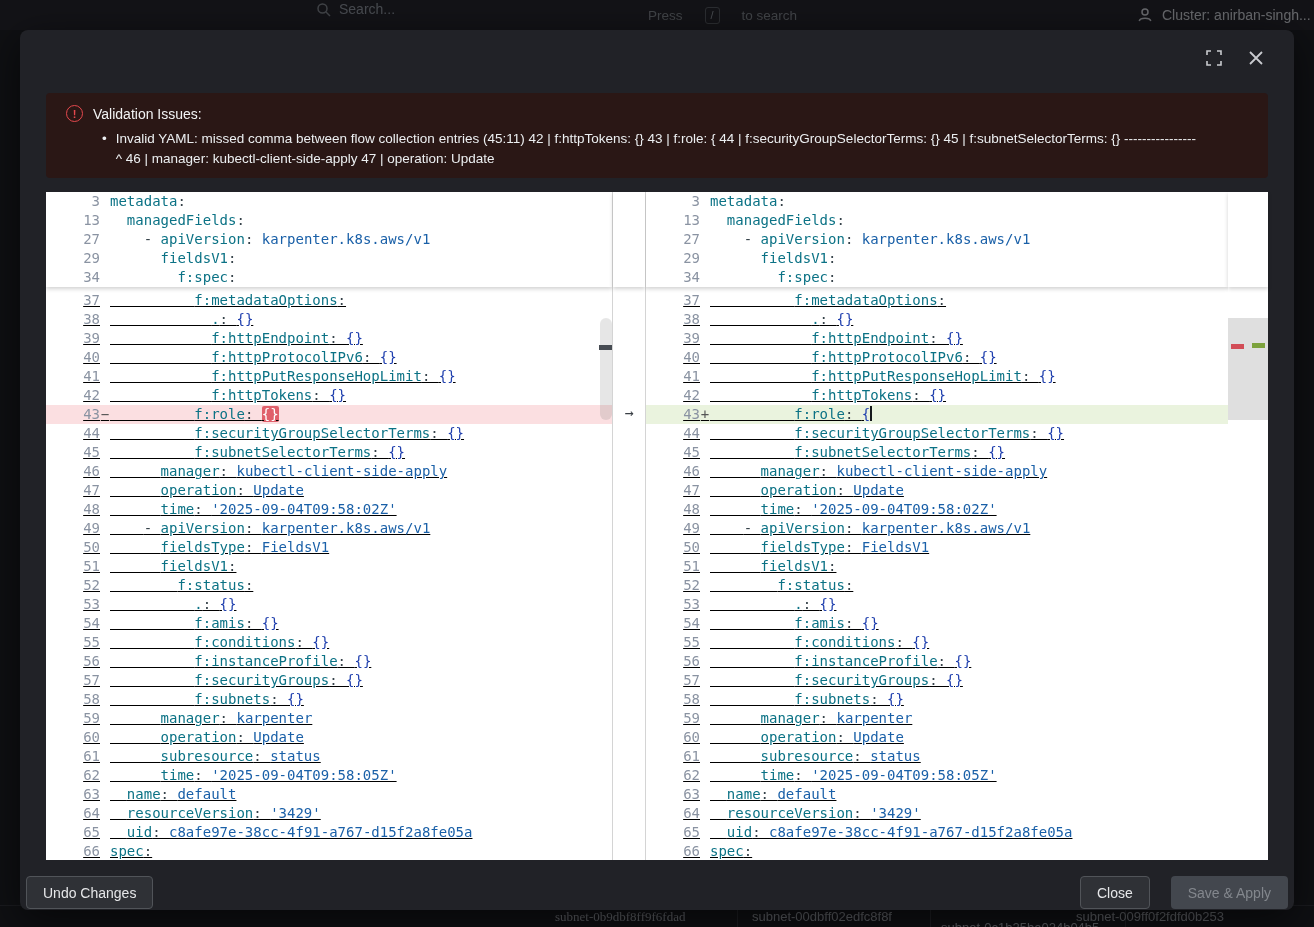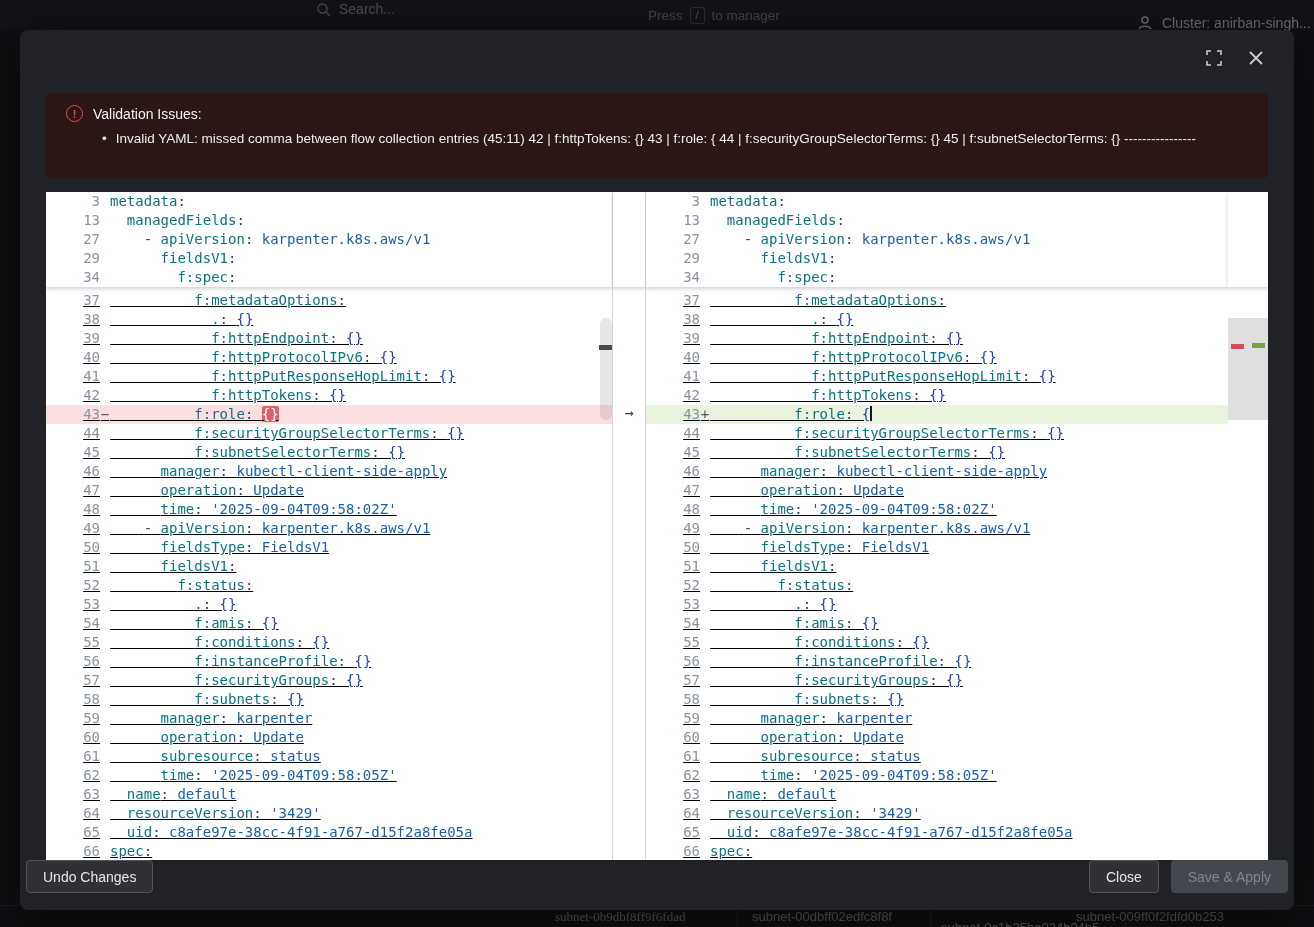--- a/index.html
+++ b/index.html
@@ -6,23 +6,23 @@
   html,body { margin:0; padding:0; }
   body {
     width:1314px; height:927px; overflow:hidden; position:relative;
     background:#17181c; font-family:"Liberation Sans", sans-serif;
   }
 
   
   .backdrop { position:absolute; inset:0; background:#1c1d22; }
   .topbar { position:absolute; top:0; left:0; right:0; height:30px; background:#24252b; }
   .search-wrap { position:absolute; left:316px; top:0; height:18px; display:flex; align-items:center; gap:8px; color:#9aa0aa; font-size:14px; }
-  .hint { position:absolute; left:648px; top:0; height:30px; display:flex; align-items:center; gap:7px; color:#8b9097; font-size:13.5px; }
+  .hint { position:absolute; left:648px; top:0; height:30px; display:flex; align-items:center; gap:22px; color:#8b9097; font-size:13.5px; }
   .keycap { border:1px solid #5c6066; border-radius:3px; padding:0 5px; font-size:11px; line-height:15px; color:#9aa0aa; font-family:inherit; }
-  .cluster { position:absolute; left:1136px; top:12px; height:22px; display:flex; align-items:center; gap:8px; color:#dfe2e8; font-size:14px; white-space:nowrap; }
+  .cluster { position:absolute; left:1136px; top:4px; height:22px; display:flex; align-items:center; gap:8px; color:#dfe2e8; font-size:14px; white-space:nowrap; }
   .bottomrow { position:absolute; bottom:0; left:0; right:0; height:22px; border-top:1px solid #34363c; color:#c2c7cf; font-size:13px; }
   .bcell { position:absolute; top:3px; white-space:nowrap; }
   .bdiv { position:absolute; top:0; bottom:0; width:1px; background:#3a3d43; }
 
   .overlay { position:absolute; inset:0; background:rgba(5,6,8,0.55); }
 
   
   .modal {
     position:absolute; left:20px; top:30px; width:1274px; height:880px;
     background:#212227; border-radius:8px; box-shadow:0 10px 40px rgba(0,0,0,0.6);
@@ -73,21 +73,21 @@
   .chunk-arrow { position:absolute; top:212px; left:0; right:0; height:19px; line-height:19px; text-align:center; font-size:15px; color:#3a3f45; cursor:pointer; z-index:1; }
 
   .vscroll { position:absolute; right:0; top:0; bottom:0; width:13px; z-index:3; }
   .vthumb { position:absolute; top:126px; height:102px; right:0; width:12px; background:rgba(100,100,100,0.16); border-radius:6px; }
   .vdash { position:absolute; top:153px; right:0; width:13px; height:5px; background:#464b52; }
   .mviewport { position:absolute; top:126px; height:102px; left:0; right:0; background:rgba(110,110,110,0.22); }
   .mdel { position:absolute; top:152px; left:3px; width:13px; height:5px; background:#d24d57; }
   .madd { position:absolute; top:151px; left:24px; width:13px; height:5px; background:#7ca23c; }
 
   
-  .footer { flex:1; display:flex; align-items:flex-start; margin:0 -20px; }
+  .footer { flex:1; display:flex; align-items:flex-start; margin:16px -20px;gap:9px; }
   .btn { height:33px; padding:0 16px; border-radius:4px; font-size:14px; font-family:inherit; cursor:pointer; border:1px solid transparent; }
   .btn-secondary { background:#2f3136; border-color:#515459; color:#e6e7e9; }
   .btn-disabled { background:#43474e; color:#83878d; cursor:default; }
   .spacer { flex:1; }
   .mr { margin-right:12px; }
 </style>
 </head>
 <body>
 
 <div class="backdrop">
@@ -95,21 +95,21 @@
     <span class="search-wrap">
       <svg width="15" height="15" viewBox="0 0 15 15">
           <circle cx="6.5" cy="6.5" r="4.5" fill="none" stroke="#8b9097" stroke-width="1.5"></circle>
           <path d="M10 10l4 4" stroke="#8b9097" stroke-width="1.5"></path>
         </svg>
       <span>Search...</span>
     </span>
     <span class="hint">
       <span>Press</span>
       <kbd class="keycap">/</kbd>
-      <span>to manager</span>
+      <span>to search</span>
     </span>
     <span class="cluster">
       <svg width="18" height="18" viewBox="0 0 18 18">
           <circle cx="9" cy="6" r="3" fill="none" stroke="#dfe2e8" stroke-width="1.5"></circle>
           <path d="M3.2 15c1.2-3.6 10.4-3.6 11.6 0" fill="none" stroke="#dfe2e8" stroke-width="1.5"></path>
         </svg>
       <span>Cluster: anirban-singh...</span>
     </span>
   </div>
   <div class="bottomrow">
@@ -143,20 +143,21 @@
 
   <div class="banner">
     <div class="banner-head">
       <span class="err-icon">!</span>
       <span>Validation Issues:</span>
     </div>
     <div class="msg">
       <span class="bullet">•</span>
       <div class="msg-lines">
         <div>Invalid YAML: missed comma between flow collection entries (45:11) 42 | f:httpTokens: {} 43 | f:role: { 44 | f:securityGroupSelectorTerms: {} 45 | f:subnetSelectorTerms: {} ----------------</div>
+        <div>^ 46 | manager: kubectl-client-side-apply 47 | operation: Update</div>
       </div>
     </div>
   </div>
 
   <div class="editor">
     <div class="pane pane-left">
       <div class="pane-body">
           <div class="cmrow"><span class="ln">37</span><span class="mk"></span><span class="codeline"><span class="tok-w">          </span><span class="tok-k">f:metadataOptions</span><span class="tok-p">:</span></span></div>
           <div class="cmrow"><span class="ln">38</span><span class="mk"></span><span class="codeline"><span class="tok-w">            </span><span class="tok-k">.</span><span class="tok-p">: </span><span class="tok-b">{}</span></span></div>
           <div class="cmrow"><span class="ln">39</span><span class="mk"></span><span class="codeline"><span class="tok-w">            </span><span class="tok-k">f:httpEndpoint</span><span class="tok-p">: </span><span class="tok-b">{}</span></span></div>

